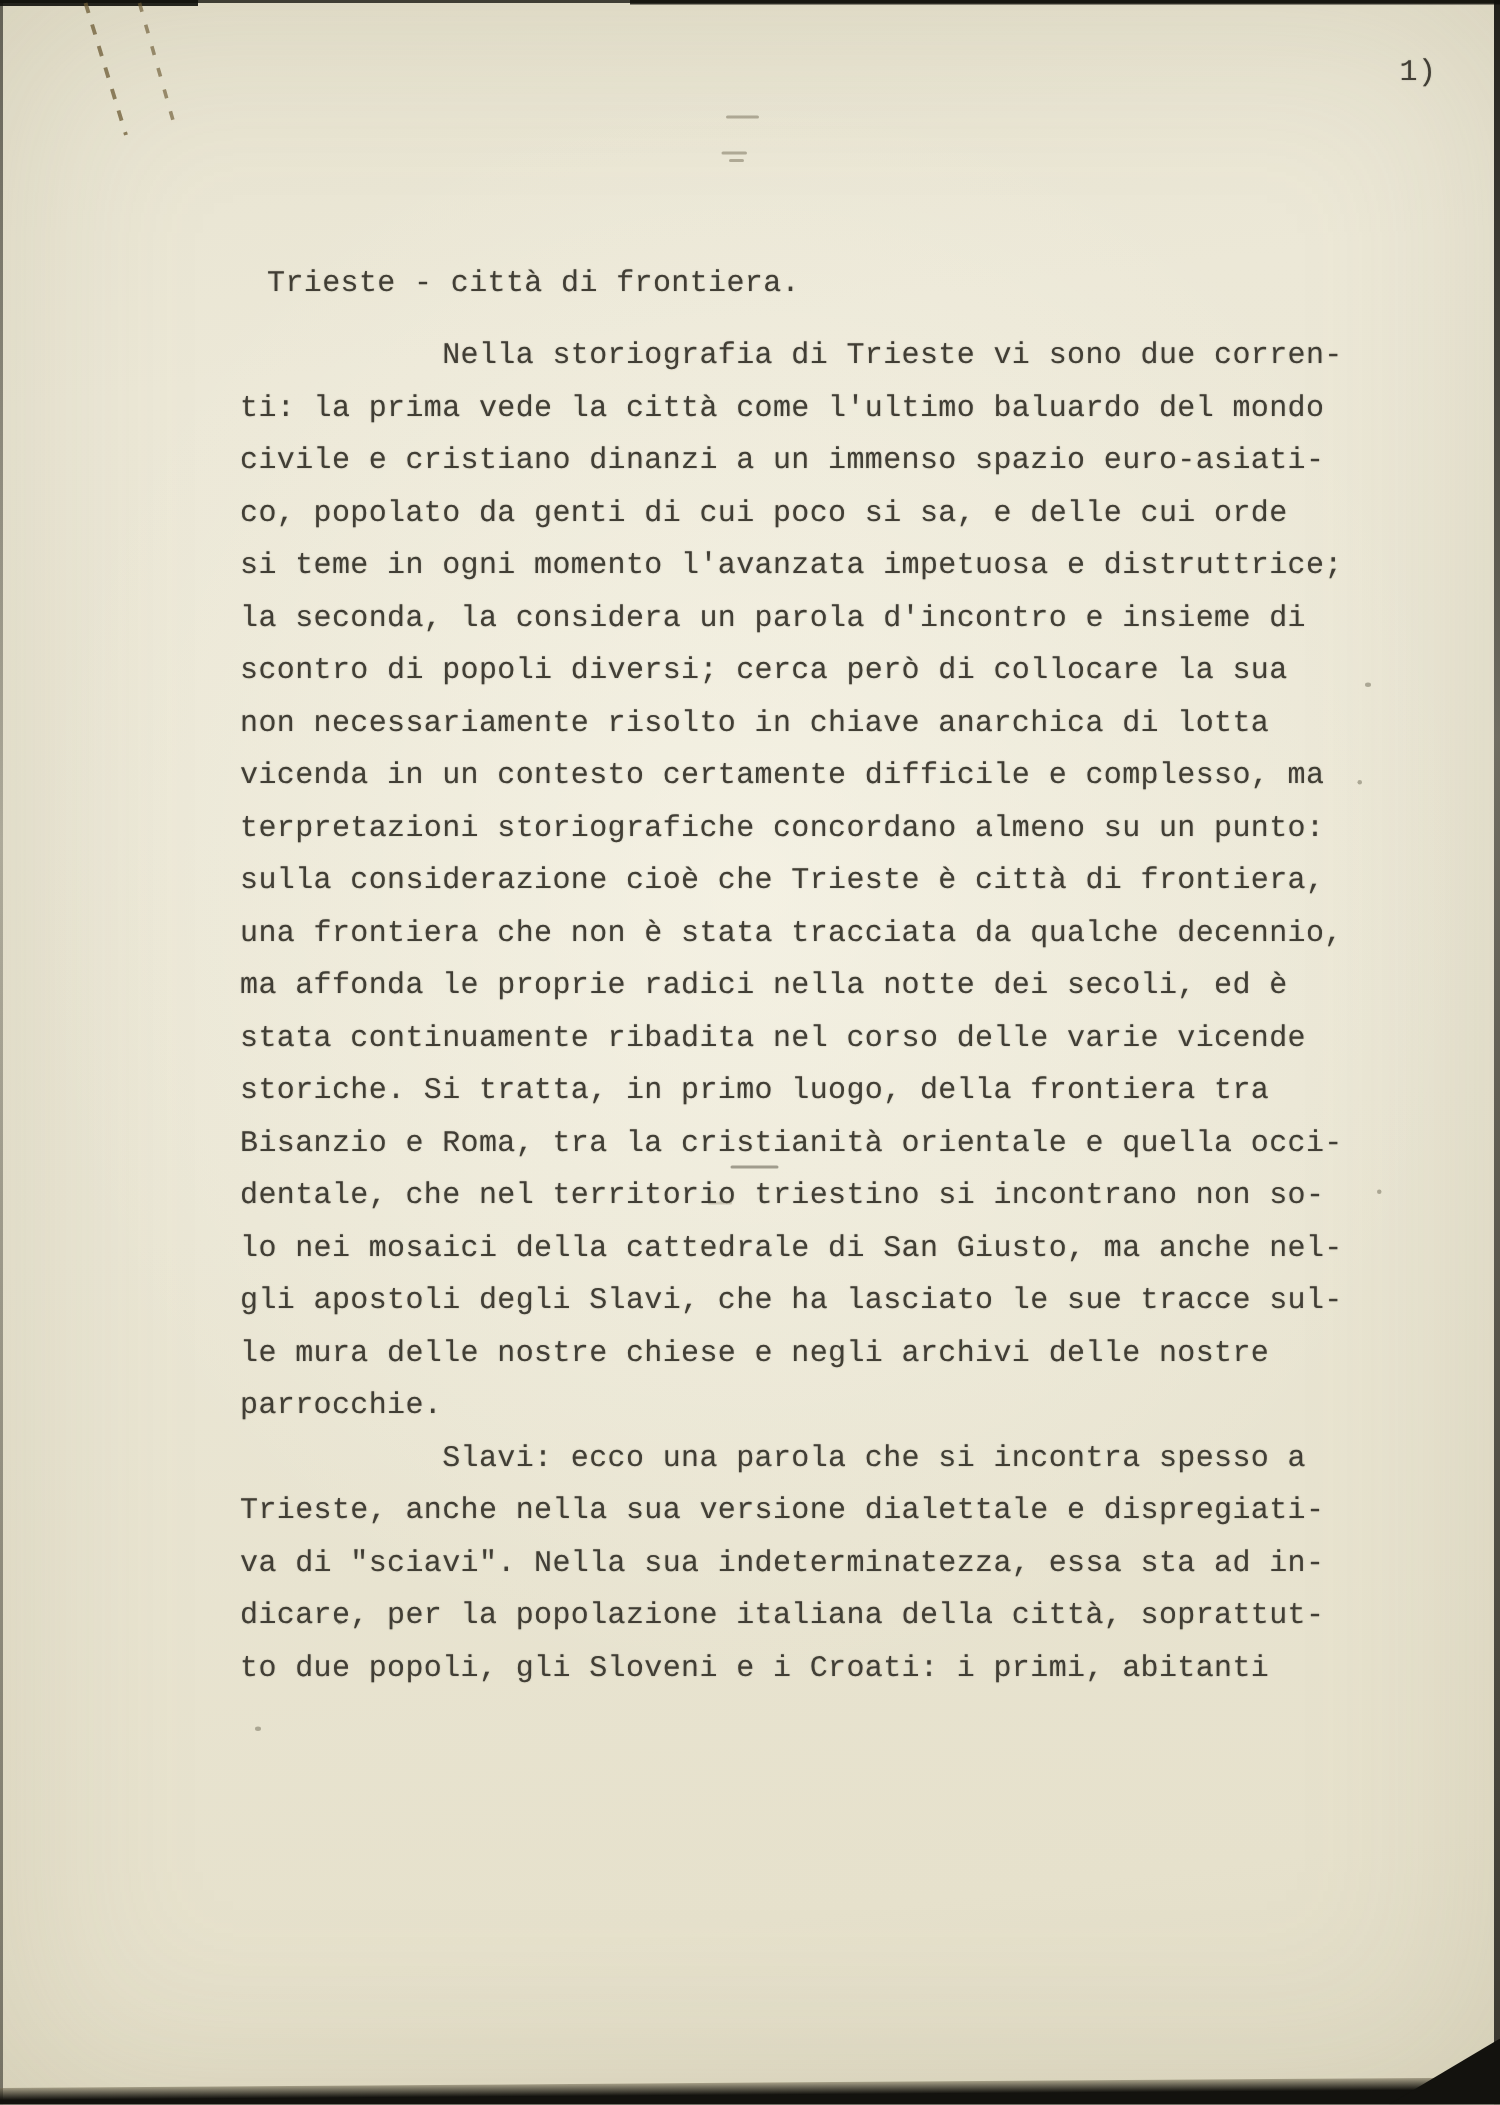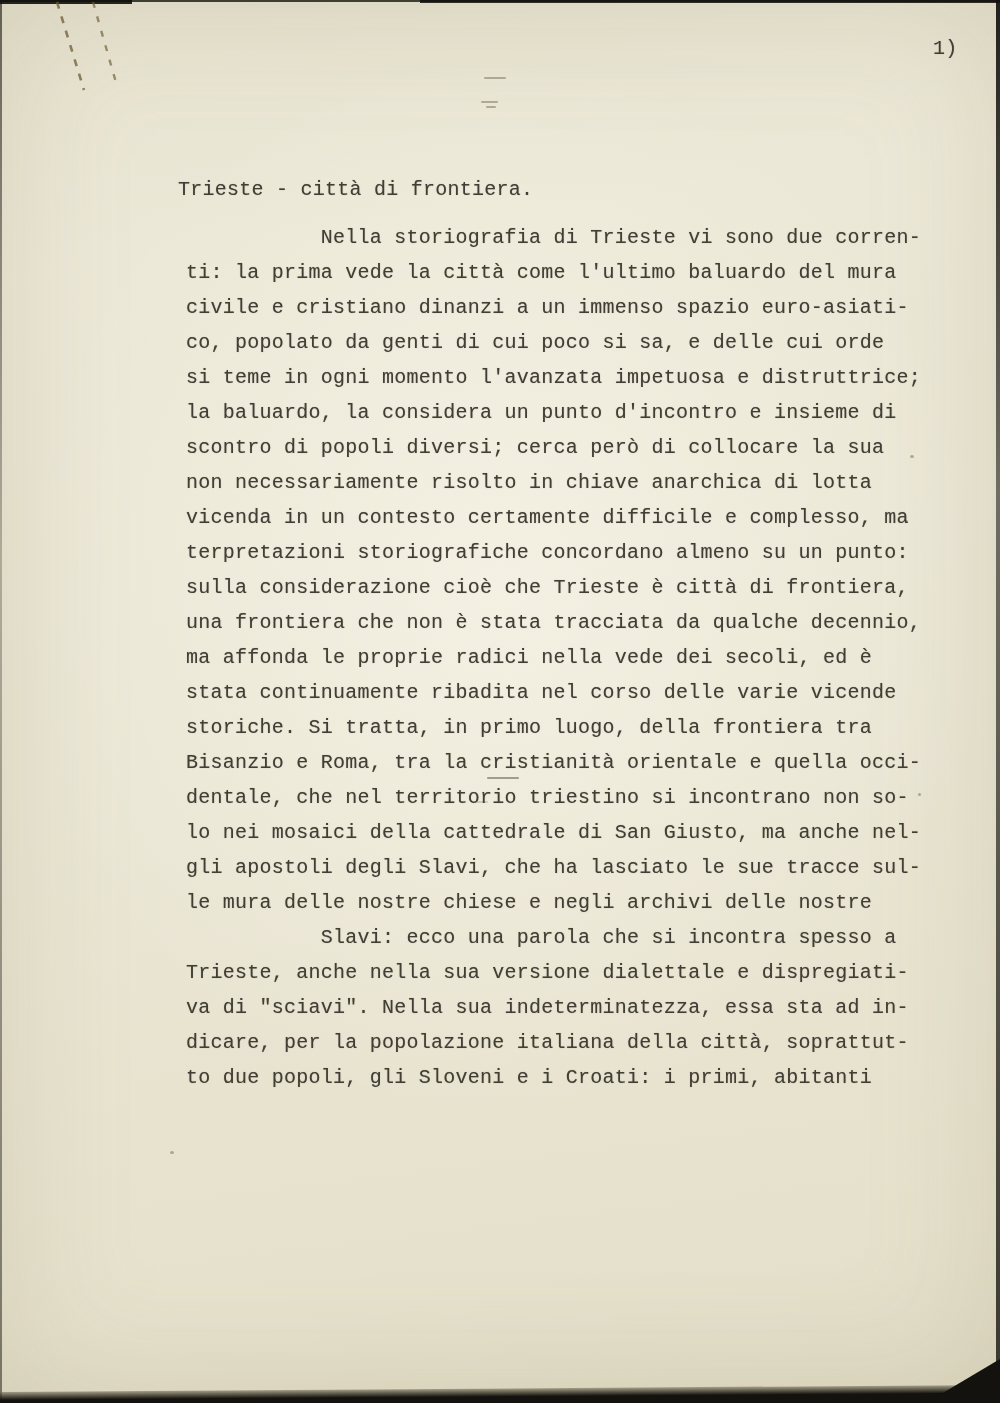--- a/index.html
+++ b/index.html
@@ -22,21 +22,21 @@
   }
   
   .doc-title,.page-number,.doc-body .line{
     font-size:20px;
     letter-spacing:.25px;
     white-space:pre;
     text-shadow:0 0 1px rgba(64,60,50,.38);
   }
   .doc-title{position:absolute;left:178px;top:172px;height:35px;line-height:35px;}
   .page-number{position:absolute;left:933px;top:31px;height:35px;line-height:35px;}
-  .doc-body{position:absolute;left:186px;top:220px;}
+  .doc-body{position:absolute;left:160px;top:220px;}
   .doc-body .line{height:35px;line-height:35px;}
   
   .edge{position:absolute;pointer-events:none;}
   .edge-top{left:0;top:0;width:1000px;height:2px;background:rgba(22,21,16,.8);}
   .edge-top-left{left:0;top:0;width:132px;height:4px;background:rgba(16,15,11,.9);}
   .edge-top-right{left:420px;top:0;width:580px;height:3px;background:rgba(16,15,11,.85);}
   .edge-left{left:0;top:0;width:2px;height:1403px;
     background:linear-gradient(to bottom,rgba(20,19,14,.6),rgba(20,19,14,.25) 40%,rgba(20,19,14,.5));}
   .edge-right{right:0;top:0;width:4px;height:1403px;
     background:linear-gradient(to bottom,rgba(18,17,13,.92),rgba(18,17,13,.55) 35%,rgba(18,17,13,.8));}
@@ -77,39 +77,40 @@
   <div class="speck" style="left:910px;top:455px;width:4px;height:3px;"></div>
   <div class="speck" style="left:905px;top:520px;width:3px;height:3px;"></div>
   <div class="speck" style="left:918px;top:793px;width:3px;height:3px;"></div>
   <div class="speck" style="left:170px;top:1151px;width:4px;height:3px;"></div>
   <div class="speck" style="left:225px;top:1080px;width:3px;height:3px;"></div>
 
   <div class="page-number">1)</div>
   <div class="doc-title">Trieste - città di frontiera.</div>
   <div class="doc-body">
       <div class="line">           Nella storiografia di Trieste vi sono due corren-</div>
-      <div class="line">ti: la prima vede la città come l'ultimo baluardo del mura</div>
+      <div class="line">ti: la prima vede la città come l'ultimo baluardo del mondo</div>
       <div class="line">civile e cristiano dinanzi a un immenso spazio euro-asiati-</div>
       <div class="line">co, popolato da genti di cui poco si sa, e delle cui orde</div>
       <div class="line">si teme in ogni momento l'avanzata impetuosa e distruttrice;</div>
-      <div class="line">la baluardo, la considera un punto d'incontro e insieme di</div>
+      <div class="line">la seconda, la considera un parola d'incontro e insieme di</div>
       <div class="line">scontro di popoli diversi; cerca però di collocare la sua</div>
       <div class="line">non necessariamente risolto in chiave anarchica di lotta</div>
       <div class="line">vicenda in un contesto certamente difficile e complesso, ma</div>
       <div class="line">terpretazioni storiografiche concordano almeno su un punto:</div>
       <div class="line">sulla considerazione cioè che Trieste è città di frontiera,</div>
       <div class="line">una frontiera che non è stata tracciata da qualche decennio,</div>
-      <div class="line">ma affonda le proprie radici nella vede dei secoli, ed è</div>
+      <div class="line">ma affonda le proprie radici nella notte dei secoli, ed è</div>
       <div class="line">stata continuamente ribadita nel corso delle varie vicende</div>
       <div class="line">storiche. Si tratta, in primo luogo, della frontiera tra</div>
       <div class="line">Bisanzio e Roma, tra la cristianità orientale e quella occi-</div>
       <div class="line">dentale, che nel territorio triestino si incontrano non so-</div>
       <div class="line">lo nei mosaici della cattedrale di San Giusto, ma anche nel-</div>
       <div class="line">gli apostoli degli Slavi, che ha lasciato le sue tracce sul-</div>
       <div class="line">le mura delle nostre chiese e negli archivi delle nostre</div>
+      <div class="line">parrocchie.</div>
       <div class="line">           Slavi: ecco una parola che si incontra spesso a</div>
       <div class="line">Trieste, anche nella sua versione dialettale e dispregiati-</div>
       <div class="line">va di "sciavi". Nella sua indeterminatezza, essa sta ad in-</div>
       <div class="line">dicare, per la popolazione italiana della città, soprattut-</div>
       <div class="line">to due popoli, gli Sloveni e i Croati: i primi, abitanti</div>
     </div>
 
 </div>
 
 </body></html>

